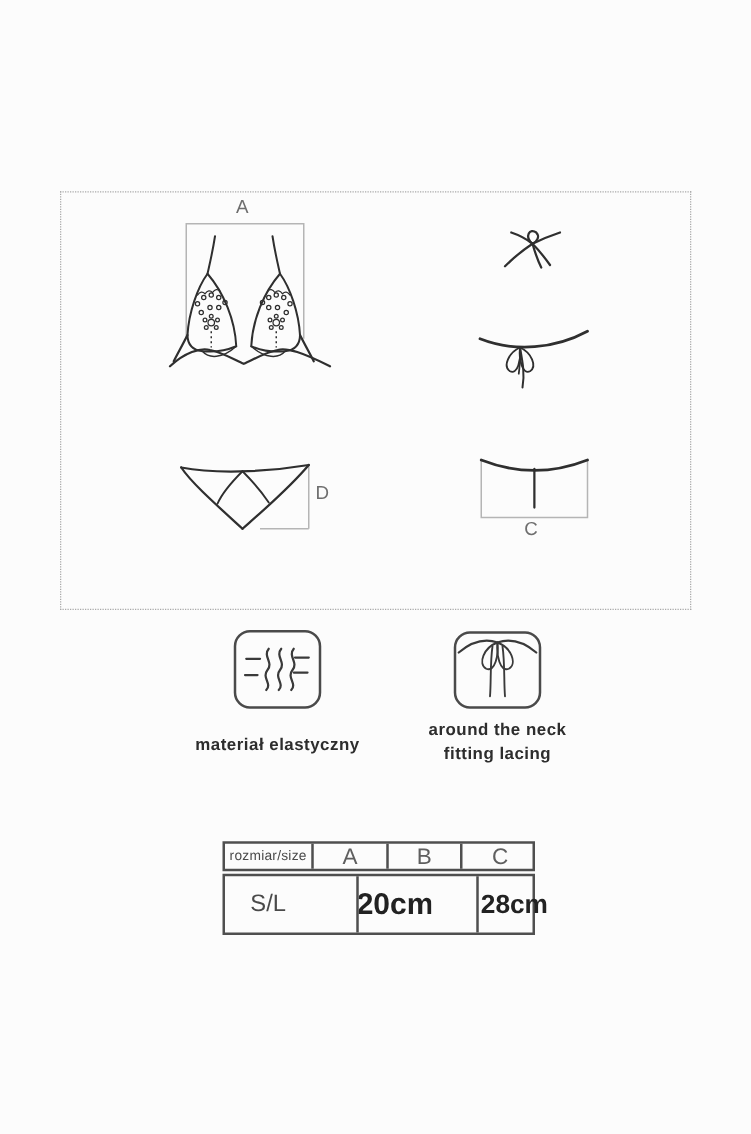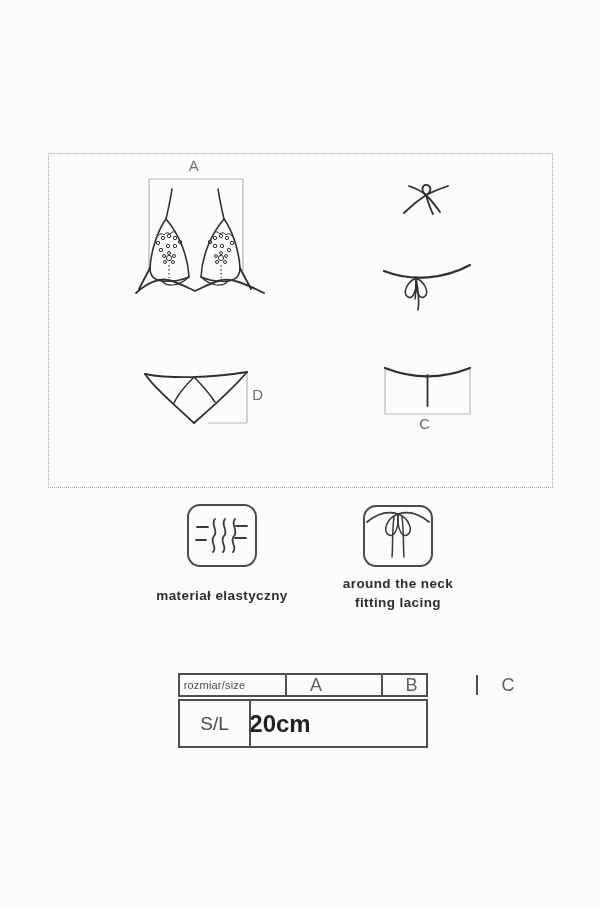--- a/index.html
+++ b/index.html
@@ -38,22 +38,22 @@
   }
   .cap1{left:112px;top:586px;width:220px;}
   .cap2{left:302px;top:574px;width:192px;}
 
   
   .size-table{left:178px;top:673px;width:250px;}
   .t-row{
     display:grid;grid-template-columns:69px 60px 59px 62px;
     border:2px solid #4f4f4f;box-sizing:border-box;width:250px;
   }
-  .t-header{height:24px;gap:36px;}
-  .t-data{height:49px;margin-top:2px;}
+  .t-header{height:24px;}
+  .t-data{height:49px;margin-top:2px;gap:36px;}
   .t-cell{
     display:flex;align-items:center;justify-content:center;
     border-left:2px solid #4f4f4f;overflow:hidden;
     box-sizing:border-box;
   }
   .t-cell:first-child{border-left:none;}
   .t-header .t-cell{font-size:18px;color:#5f5f5f;}
   .t-header .t-cell.c0{font-size:11px;color:#4a4a4a;letter-spacing:.2px;}
   .t-data .t-cell{font-weight:bold;color:#222;}
   .t-data .t-cell.c0{font-size:19px;font-weight:normal;color:#4a4a4a;}
@@ -205,14 +205,15 @@
 <div class="abs size-table">
   <div class="t-row t-header">
     <div class="t-cell c0">rozmiar/size</div>
     <div class="t-cell c1">A</div>
     <div class="t-cell c2">B</div>
     <div class="t-cell c3">C</div>
   </div>
   <div class="t-row t-data">
     <div class="t-cell c0">S/L</div>
     <div class="t-cell c2">20cm</div>
+    <div class="t-cell c3">28cm</div>
   </div>
 </div>
 
 </body></html>

